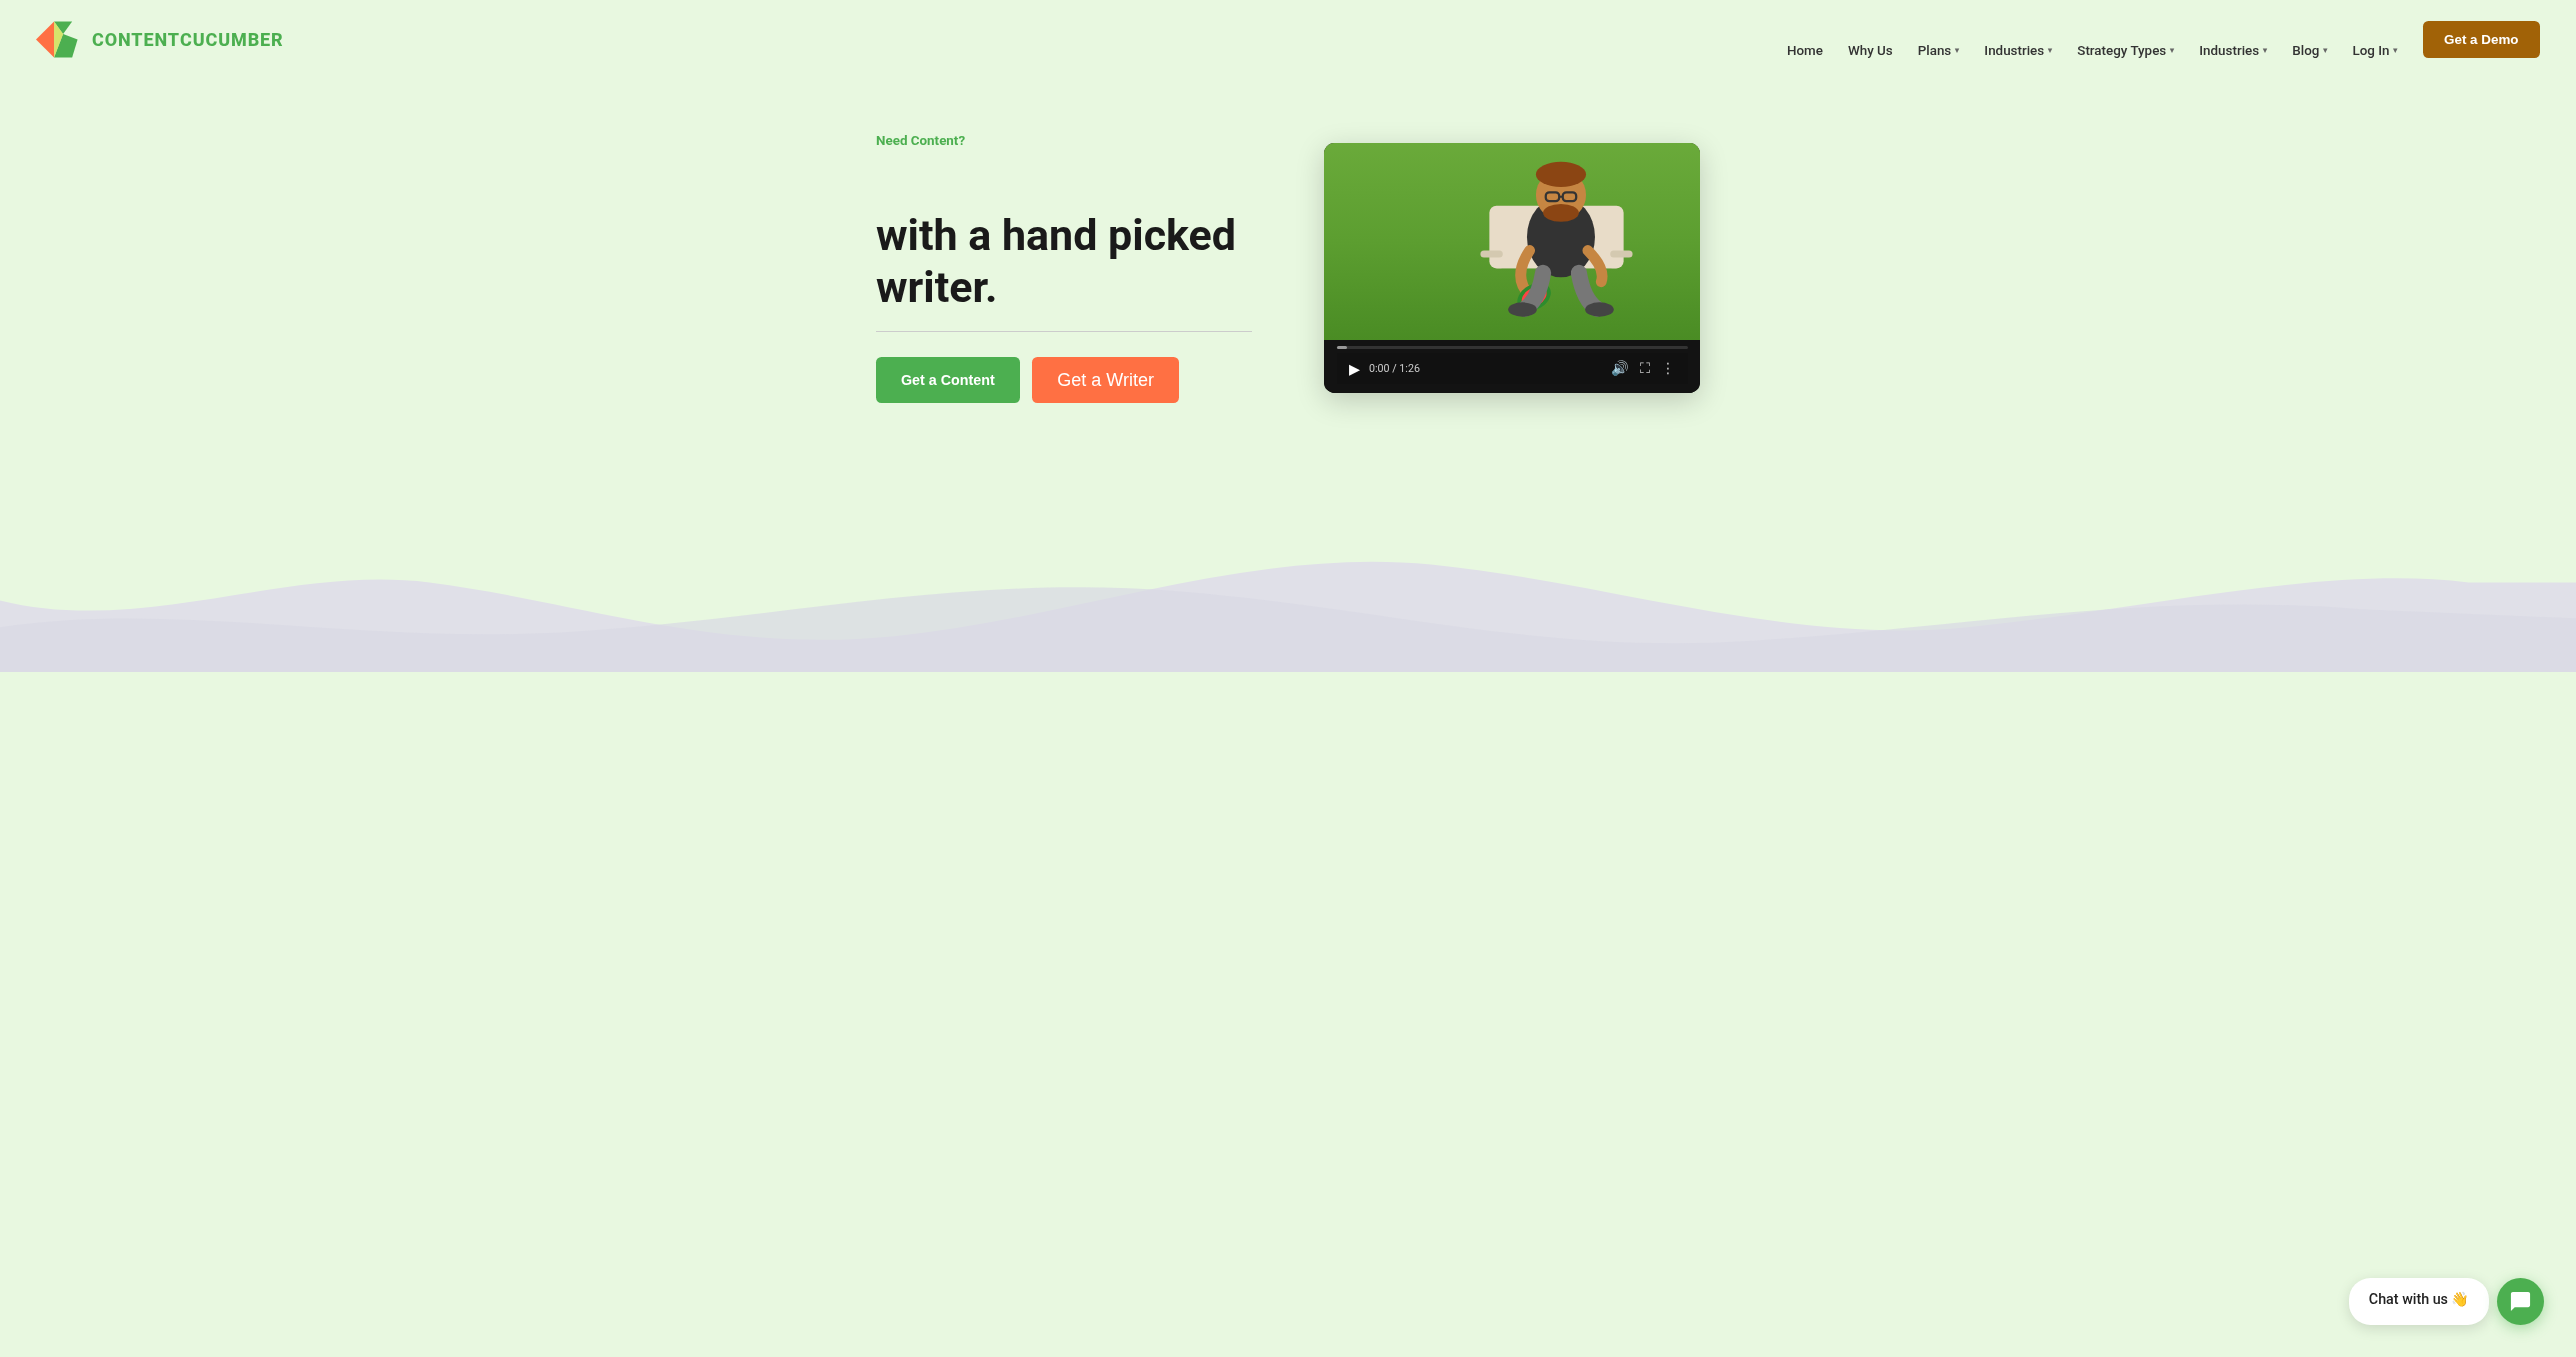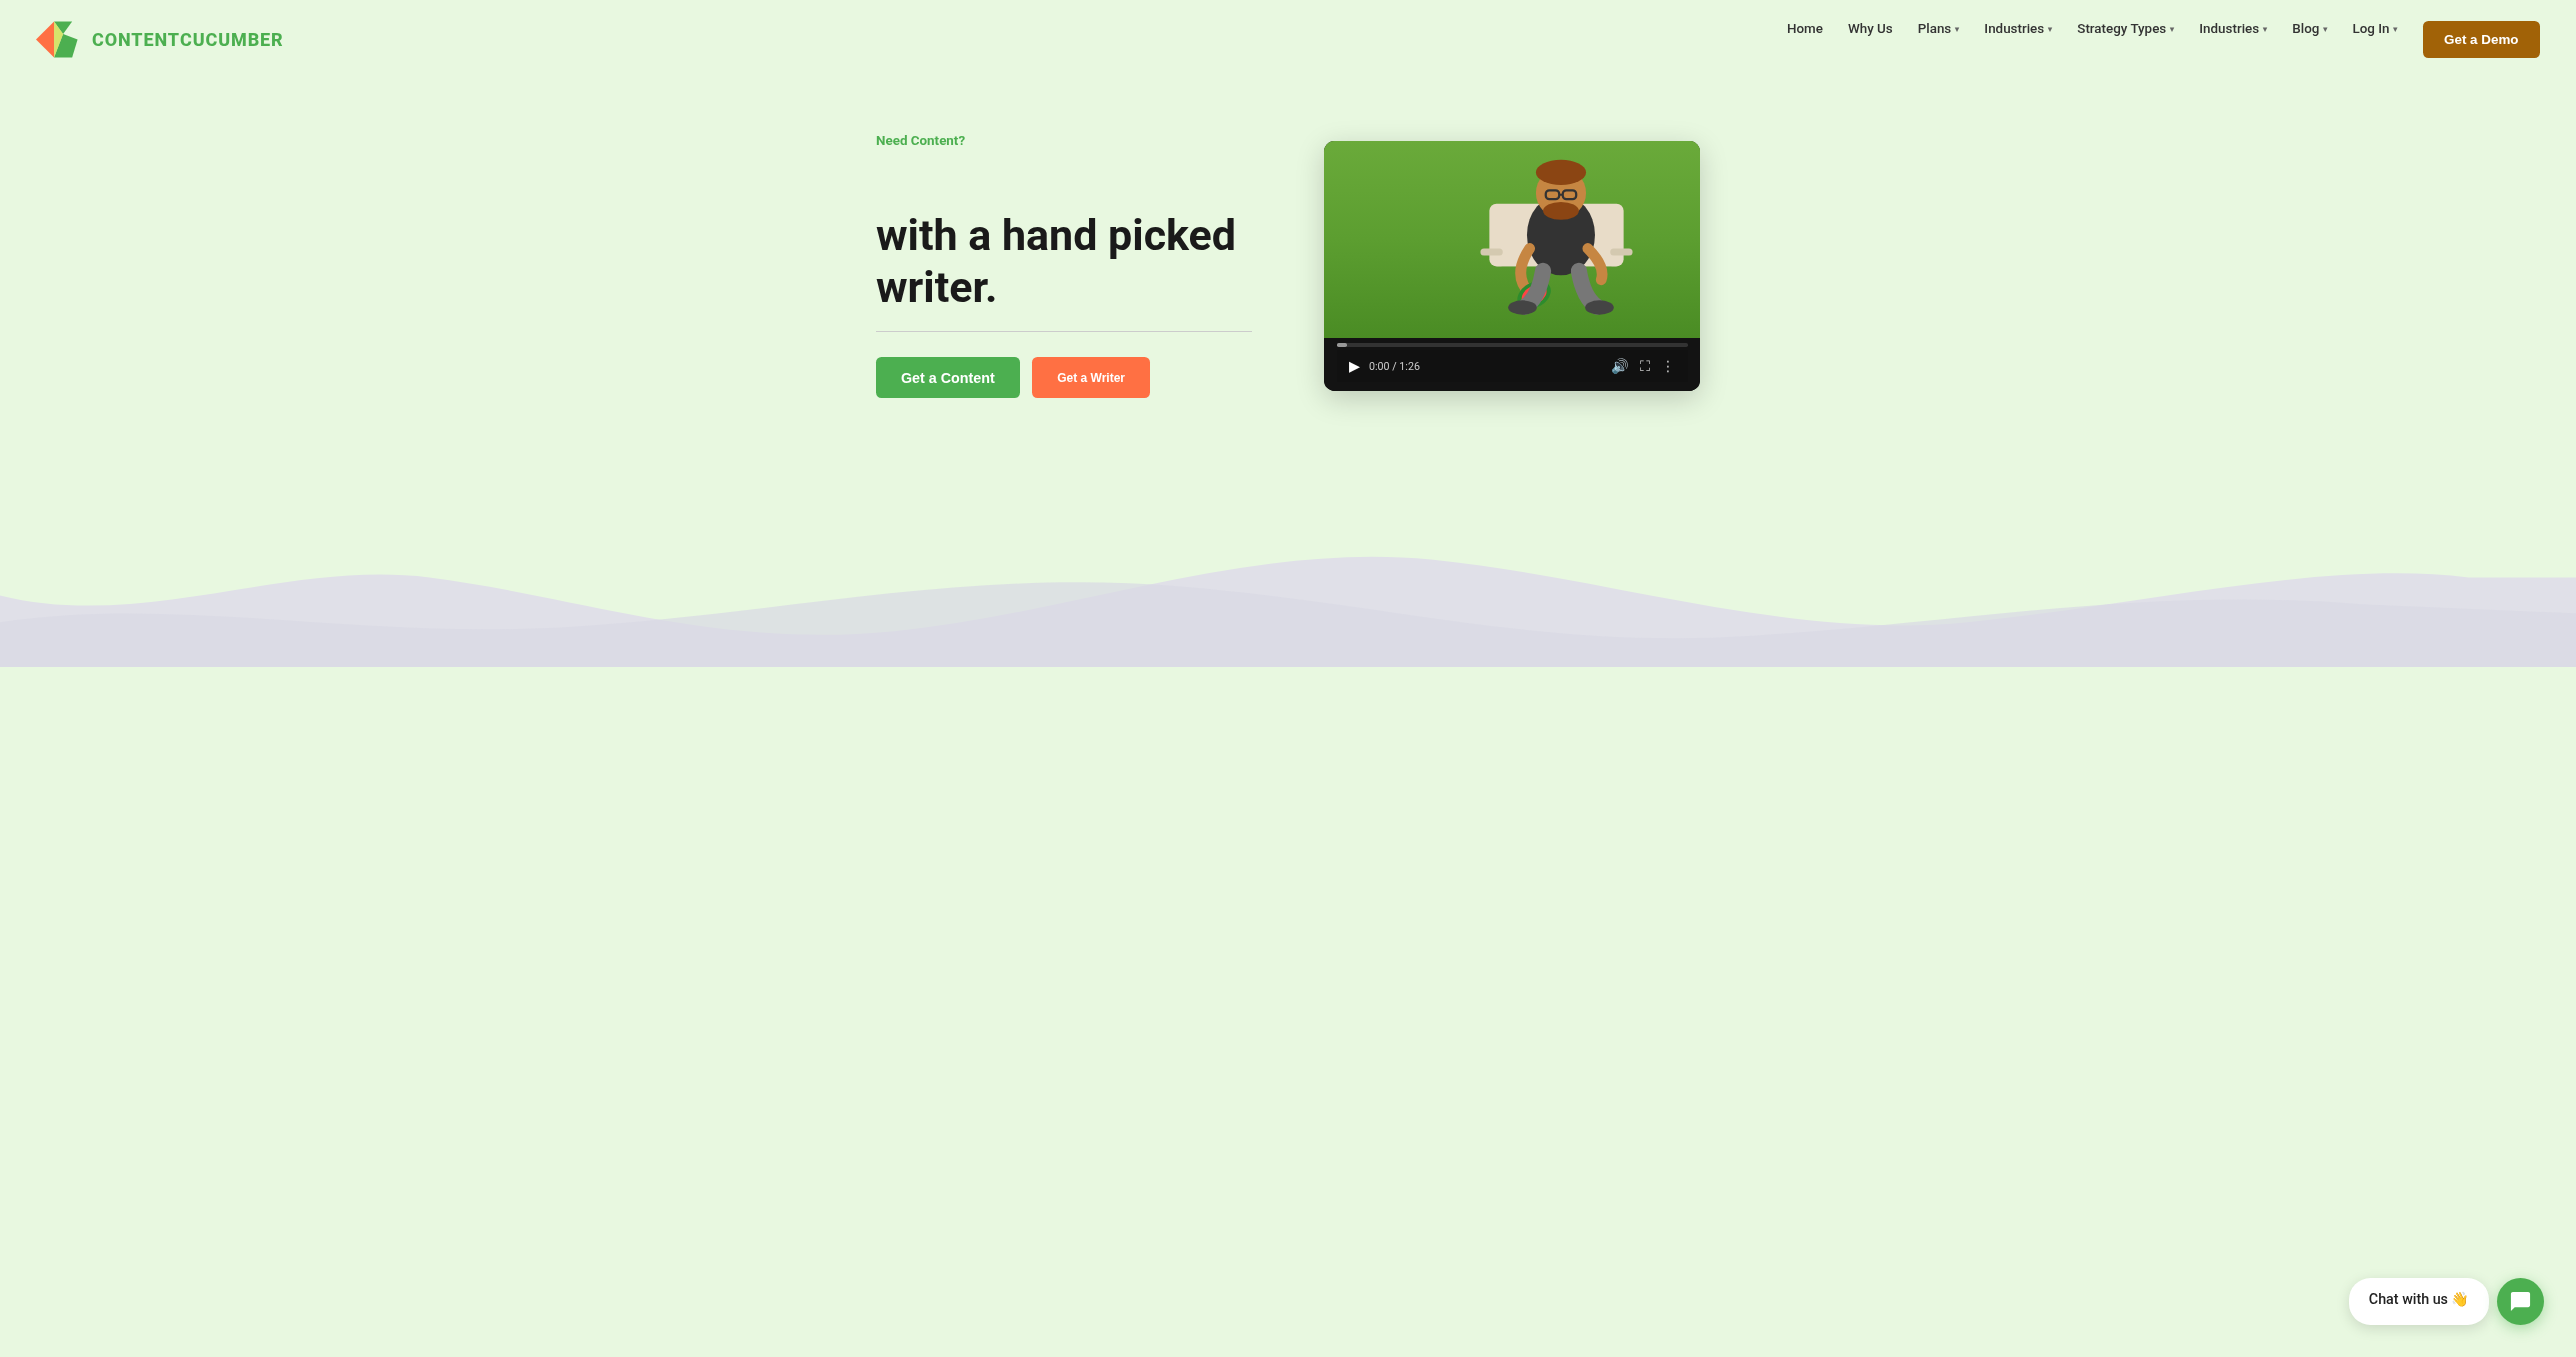--- a/index.html
+++ b/index.html
@@ -42,21 +42,21 @@
       letter-spacing: 0.9px;
     }
     .logo-text span:last-child {
       font-size: 18px;
       font-weight: 800;
       color: #4caf50;
       letter-spacing: 0.9px;
     }
     .nav-links {
       display: flex;
-      align-items: flex-start;
+      align-items: flex-end;
       gap: 25px;
       list-style: none;
     }
     .nav-links li a {
       text-decoration: none;
       color: #333;
       font-size: 13.4px;
       font-weight: 500;
       display: flex;
       align-items: center;
@@ -122,22 +122,22 @@
       font-size: 14.3px;
       font-weight: 600;
       border-radius: 5.4px;
       cursor: pointer;
     }
     .btn-writer {
       background-color: #ff7043;
       color: #fff;
       border: none;
       padding: 12.5px 25px;
-      font-size: 12px;
-      font-weight: 700;
+      font-size: 18px;
+      font-weight: 400;
       border-radius: 5.4px;
       cursor: pointer;
     }
 
     
     .video-container {
       width: 376px;
       border-radius: 10.7px;
       overflow: hidden;
       box-shadow: 0 7.2px 29px rgba(0,0,0,0.18);

